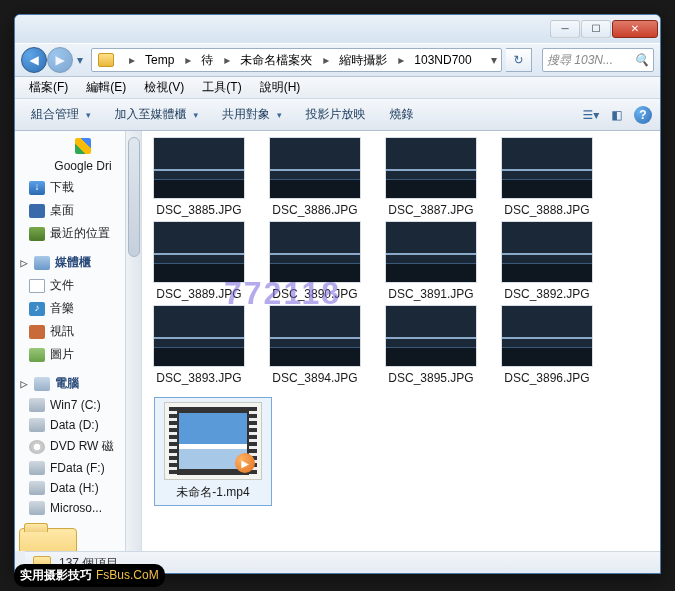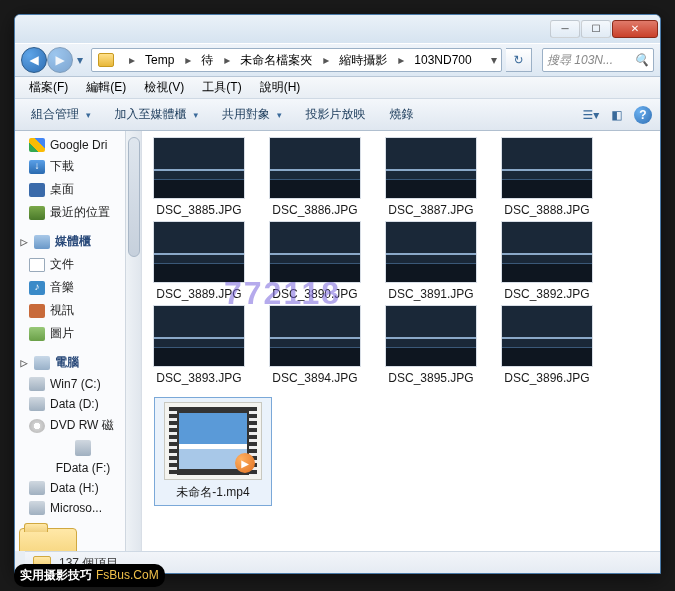--- a/index.html
+++ b/index.html
@@ -133,21 +133,21 @@
     <div class="ticon">☰▾</div>
     <div class="ticon">◧</div>
     <div class="ticon">
         <div class="qmark">?</div>
       </div>
   </div>
 
   <div class="body">
     <div class="sidebar">
       <div class="tree" id="tree">
-          <div class="tritem" style="padding-left: 12px;">
+          <div class="tritem" style="padding-left: 12px; flex-direction: column;">
             <span class="ico gdrive"></span>
             <span>Google Dri</span>
           </div>
           <div class="tritem" style="padding-left: 12px;">
             <span class="ico dl"></span>
             <span>下載</span>
           </div>
           <div class="tritem" style="padding-left: 12px;">
             <span class="ico desk"></span>
             <span>桌面</span>
@@ -187,21 +187,21 @@
             <span>Win7 (C:)</span>
           </div>
           <div class="tritem" style="padding-left: 12px;">
             <span class="ico hdd"></span>
             <span>Data (D:)</span>
           </div>
           <div class="tritem" style="padding-left: 12px;">
             <span class="ico dvd"></span>
             <span>DVD RW 磁</span>
           </div>
-          <div class="tritem" style="padding-left: 12px; flex-direction: column;">
+          <div class="tritem" style="padding-left: 12px;">
             <span class="ico hdd"></span>
             <span>FData (F:)</span>
           </div>
           <div class="tritem" style="padding-left: 12px;">
             <span class="ico hdd"></span>
             <span>Data (H:)</span>
           </div>
           <div class="tritem" style="padding-left: 12px;">
             <span class="ico hdd"></span>
             <span>Microso...</span>

